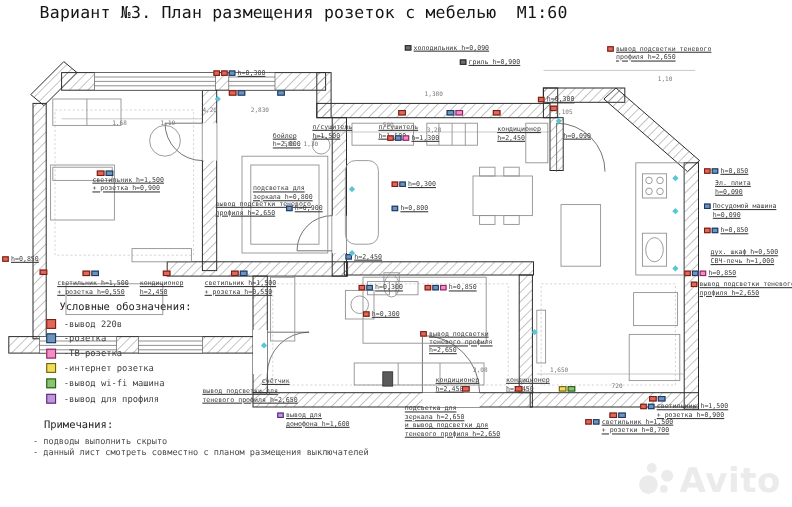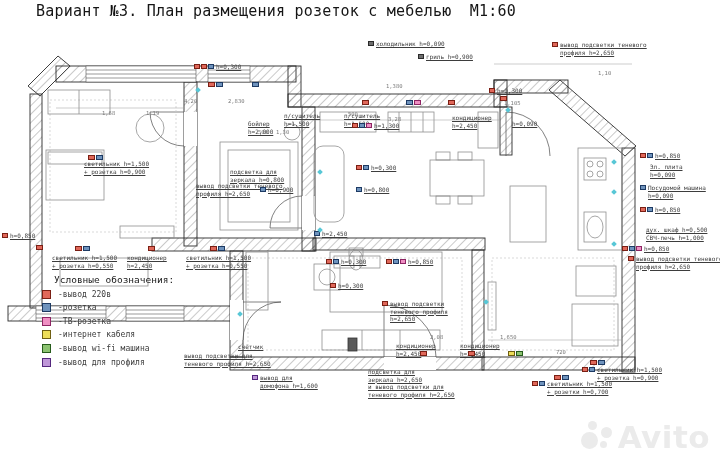--- a/index.html
+++ b/index.html
@@ -329,35 +329,38 @@
       <div class="lg-item">
         <span class="lg-sq" style="background: rgb(111, 147, 189); border-color: rgb(29, 58, 99);"></span>
         <span class="lg-label">-розетка</span>
       </div>
       <div class="lg-item">
         <span class="lg-sq" style="background: rgb(239, 143, 195); border-color: rgb(141, 36, 99);"></span>
         <span class="lg-label">-ТВ-розетка</span>
       </div>
       <div class="lg-item">
         <span class="lg-sq" style="background: rgb(238, 222, 88); border-color: rgb(111, 95, 18);"></span>
-        <span class="lg-label">-интернет кабеля</span>
+        <span class="lg-label">-интернет розетка</span>
       </div>
       <div class="lg-item">
         <span class="lg-sq" style="background: rgb(140, 195, 113); border-color: rgb(38, 92, 27);"></span>
         <span class="lg-label">-вывод wi-fi машина</span>
       </div>
       <div class="lg-item">
         <span class="lg-sq" style="background: rgb(191, 151, 216); border-color: rgb(84, 39, 125);"></span>
         <span class="lg-label">-вывод для профиля</span>
       </div>
     </div>
 </div>
 
 <div class="notes">
+  <div class="hd">Примечания:</div>
   <div id="notes-lines">
+      <div class="nline">- подводы выполнить скрыто</div>
+      <div class="nline">- данный лист смотреть совместно с планом размещения выключателей</div>
     </div>
 </div>
 
 <div class="watermark">
   <span class="wm-dots">
     <i class="d1"></i>
       <i class="d2"></i>
       <i class="d3"></i>
       <i class="d4"></i>
   </span>

